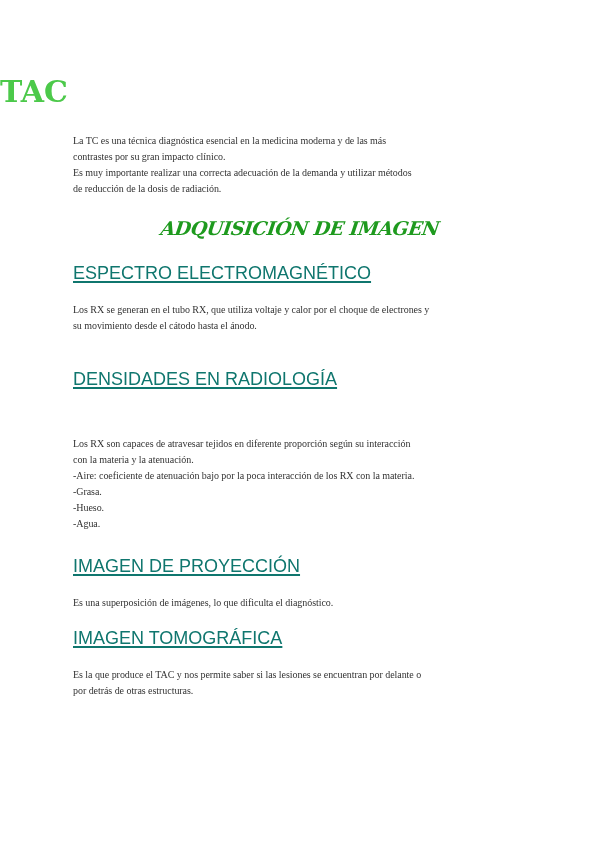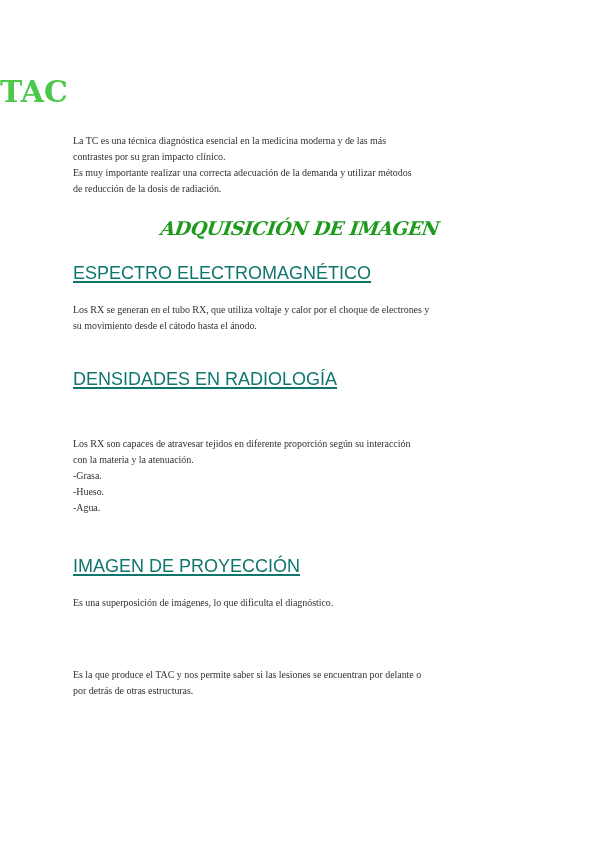--- a/index.html
+++ b/index.html
@@ -92,28 +92,30 @@
   <h3 class="section-heading" style="top:262px;">ESPECTRO ELECTROMAGNÉTICO</h3>
   <p class="para" style="top:302px;">
     <span class="line">Los RX se generan en el tubo RX, que utiliza voltaje y calor por el choque de electrones y</span>
     <span class="line">su movimiento desde el cátodo hasta el ánodo.</span>
   </p>
 
   <h3 class="section-heading" style="top:368px;">DENSIDADES EN RADIOLOGÍA</h3>
   <p class="para" style="top:408px;margin-top:28px;">
     <span class="line">Los RX son capaces de atravesar tejidos en diferente proporción según su interacción</span>
     <span class="line">con la materia y la atenuación.</span>
+    <span class="line">-Aire: coeficiente de atenuación bajo por la poca interacción de los RX con la materia.</span>
     <span class="line">-Grasa.</span>
     <span class="line">-Hueso.</span>
     <span class="line">-Agua.</span>
   </p>
 
   <h3 class="section-heading" style="top:555px;">IMAGEN DE PROYECCIÓN</h3>
   <p class="para" style="top:595px;">
     <span class="line">Es una superposición de imágenes, lo que dificulta el diagnóstico.</span>
   </p>
 
+  <h3 class="section-heading" style="top:627px;">IMAGEN TOMOGRÁFICA</h3>
   <p class="para" style="top:667px;">
     <span class="line">Es la que produce el TAC y nos permite saber si las lesiones se encuentran por delante o</span>
     <span class="line">por detrás de otras estructuras.</span>
   </p>
 
 </div>
 
 </body></html>

